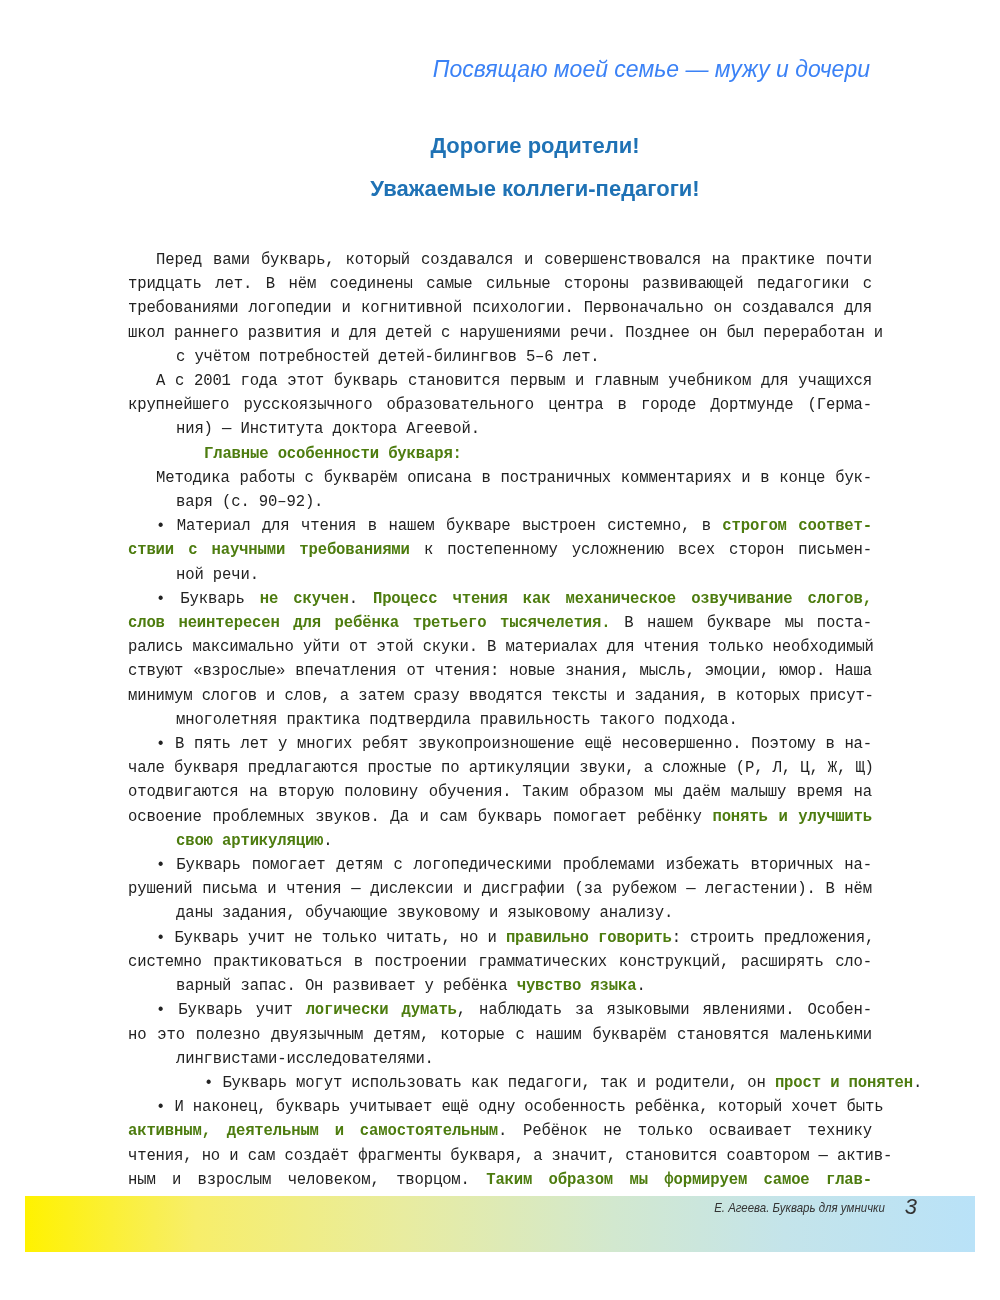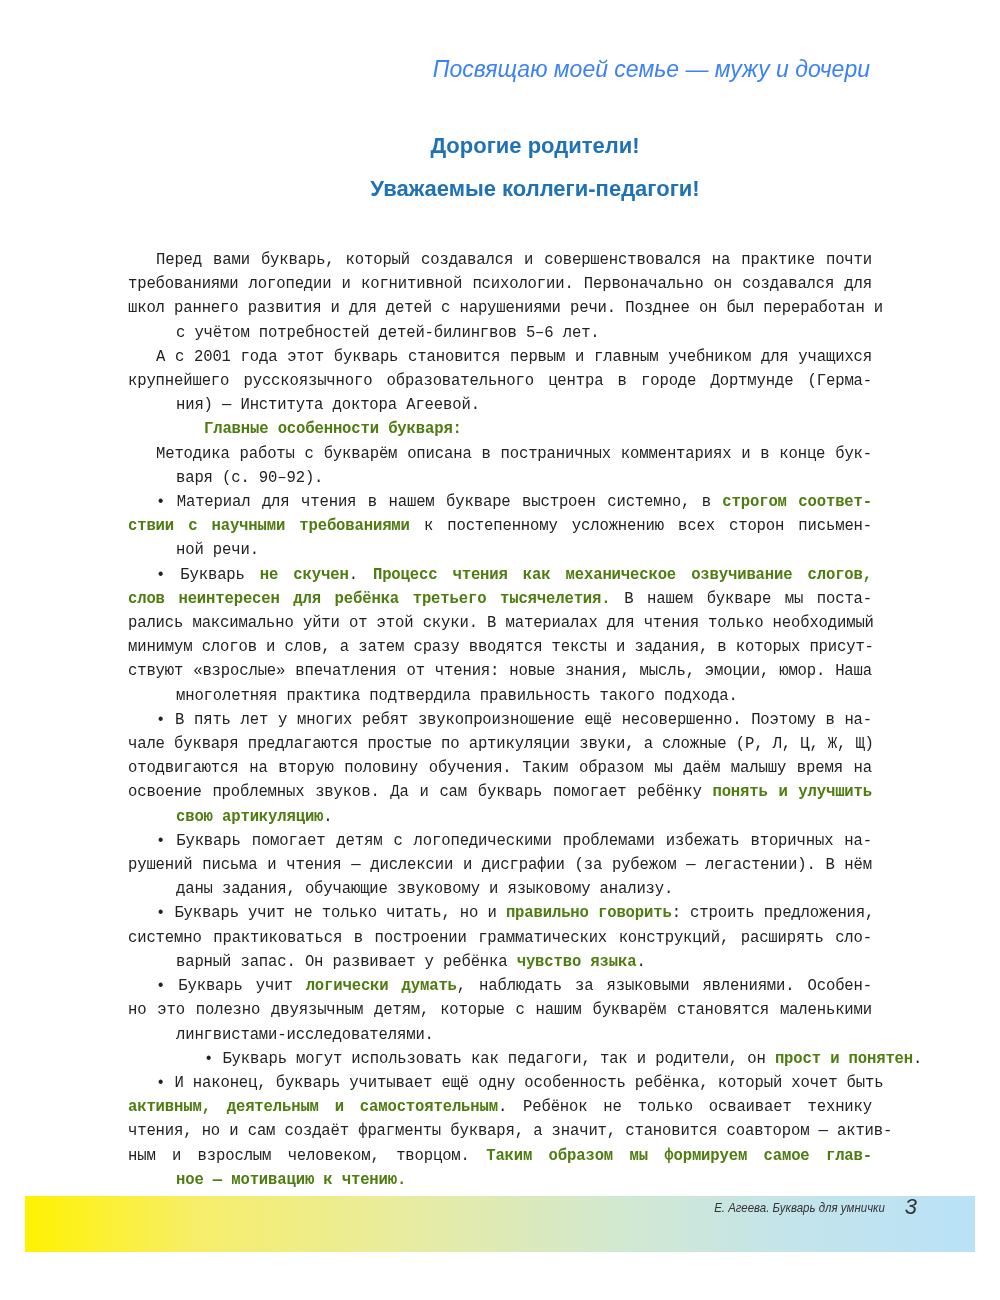--- a/index.html
+++ b/index.html
@@ -30,20 +30,21 @@
 
 <div class="dedication">Посвящаю моей семье — мужу и дочери</div>
 
 <div class="heading h1">Дорогие родители!</div>
 <div class="heading h2">Уважаемые коллеги-педагоги!</div>
 
 <div class="body-text">
 
   <div class="para">
     <span class="line indent">Перед вами букварь, который создавался и совершенствовался на практике почти</span>
+    <span class="line">тридцать лет. В нём соединены самые сильные стороны развивающей педагогики с</span>
     <span class="line">требованиями логопедии и когнитивной психологии. Первоначально он создавался для</span>
     <span class="line">школ раннего развития и для детей с нарушениями речи. Позднее он был переработан и</span>
     <span class="line last">с учётом потребностей детей-билингвов 5–6 лет.</span>
   </div>
 
   <div class="para">
     <span class="line indent">А с 2001 года этот букварь становится первым и главным учебником для учащихся</span>
     <span class="line">крупнейшего русскоязычного образовательного центра в городе Дортмунде (Герма-</span>
     <span class="line last">ния) — Института доктора Агеевой.</span>
   </div>
@@ -60,22 +61,22 @@
   <div class="para">
     <span class="line indent"><span>• Материал для чтения в нашем букваре выстроен системно, в </span><b>строгом соответ-</b></span>
     <span class="line"><b>ствии с научными требованиями</b><span> к постепенному усложнению всех сторон письмен-</span></span>
     <span class="line last">ной речи.</span>
   </div>
 
   <div class="para">
     <span class="line indent"><span>• Букварь </span><b>не скучен</b><span>. </span><b>Процесс чтения как механическое озвучивание слогов,</b></span>
     <span class="line"><b>слов неинтересен для ребёнка третьего тысячелетия.</b><span> В нашем букваре мы поста-</span></span>
     <span class="line">рались максимально уйти от этой скуки. В материалах для чтения только необходимый</span>
+    <span class="line">ствуют «взрослые» впечатления от чтения: новые знания, мысль, эмоции, юмор. Наша</span>
     <span class="line">минимум слогов и слов, а затем сразу вводятся тексты и задания, в которых присут-</span>
-    <span class="line">ствуют «взрослые» впечатления от чтения: новые знания, мысль, эмоции, юмор. Наша</span>
     <span class="line last">многолетняя практика подтвердила правильность такого подхода.</span>
   </div>
 
   <div class="para">
     <span class="line indent">• В пять лет у многих ребят звукопроизношение ещё несовершенно. Поэтому в на-</span>
     <span class="line">чале букваря предлагаются простые по артикуляции звуки, а сложные (Р, Л, Ц, Ж, Щ)</span>
     <span class="line">отодвигаются на вторую половину обучения. Таким образом мы даём малышу время на</span>
     <span class="line"><span>освоение проблемных звуков. Да и сам букварь помогает ребёнку </span><b>понять и улучшить</b></span>
     <span class="line last"><b>свою артикуляцию</b><span>.</span></span>
   </div>

